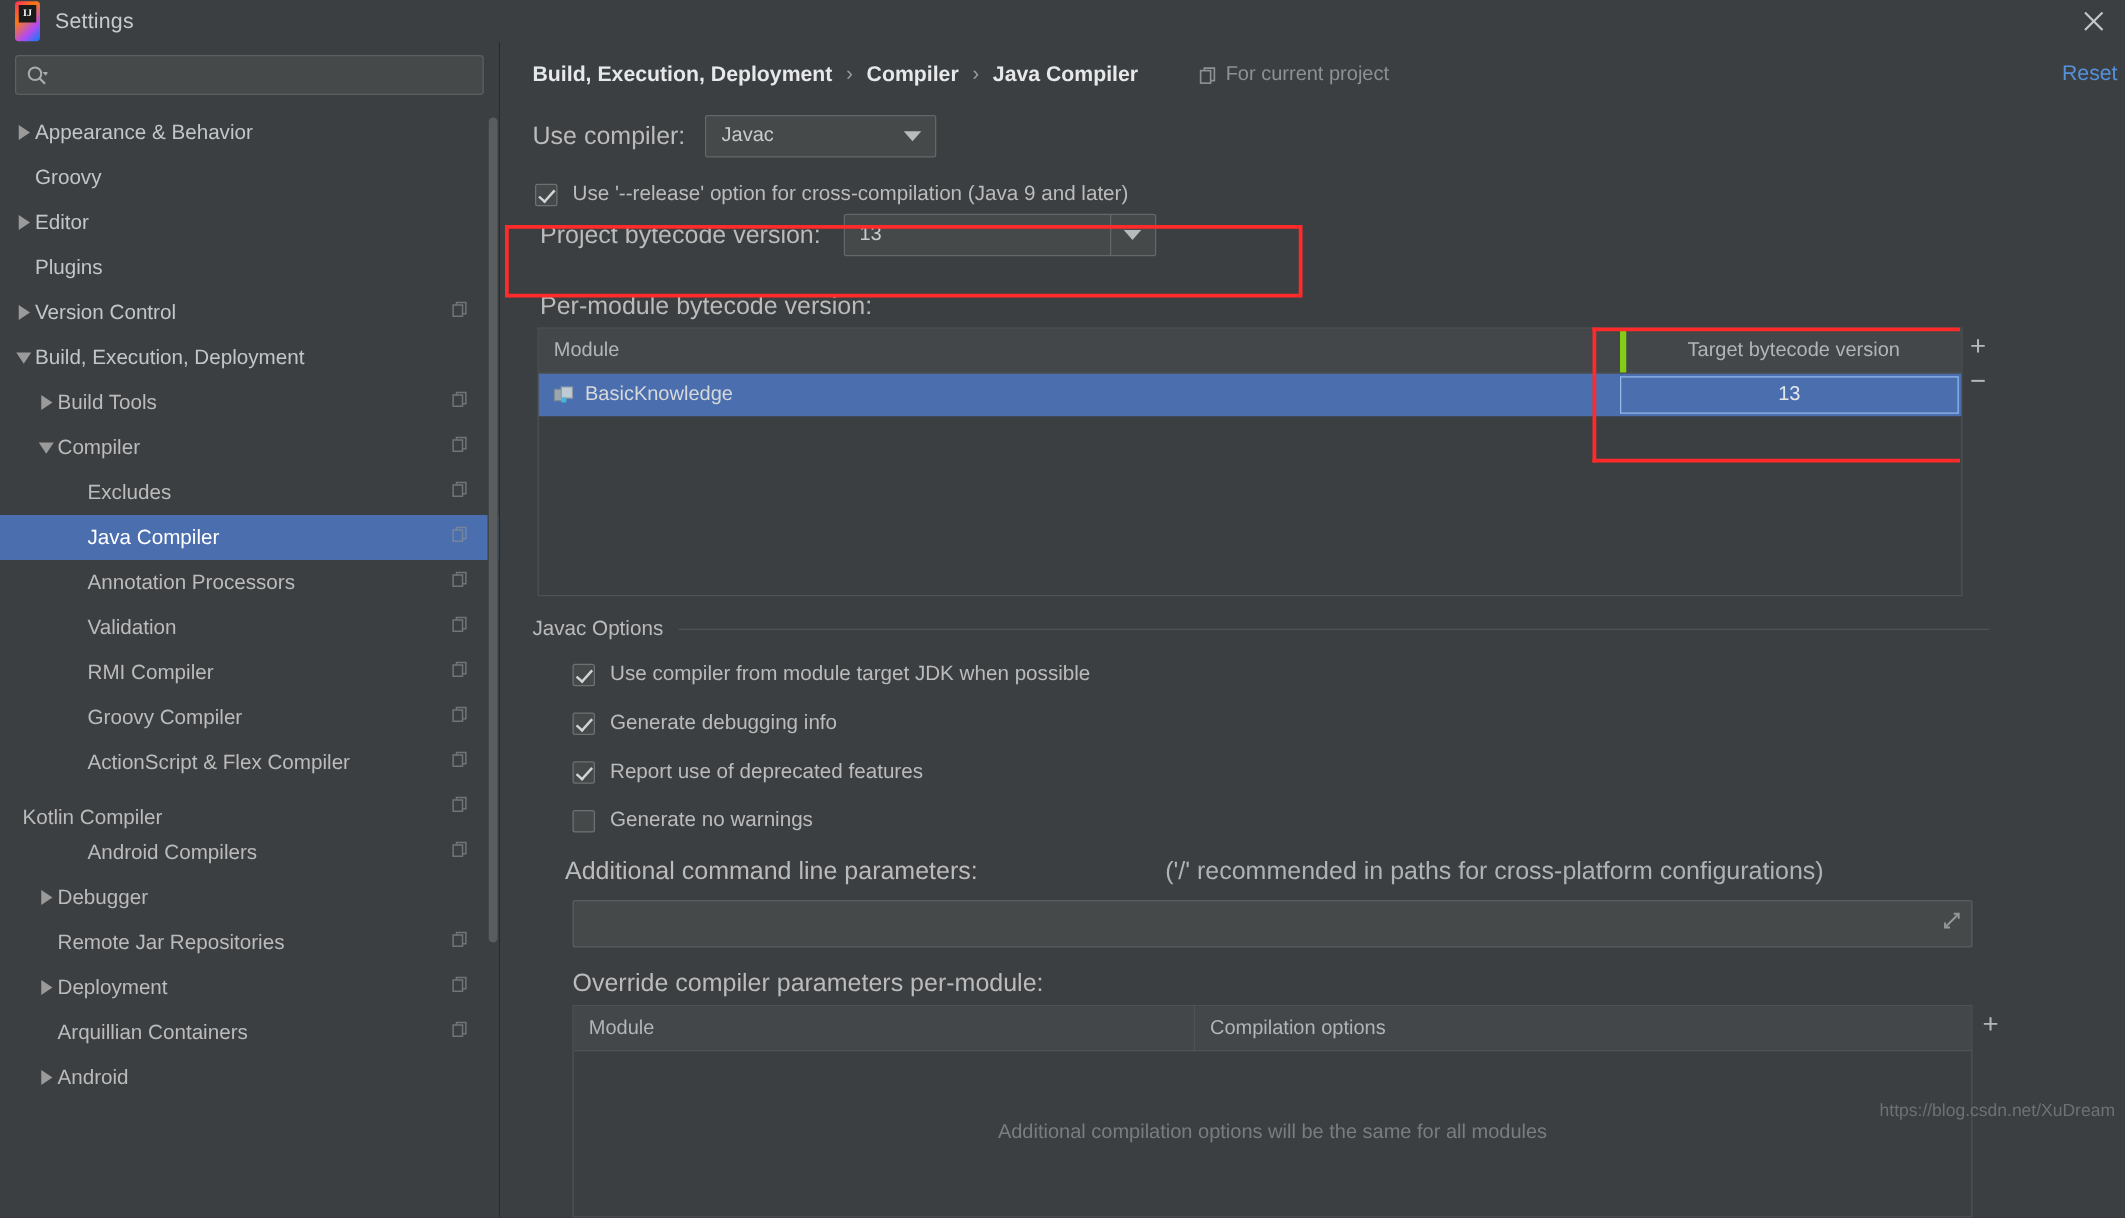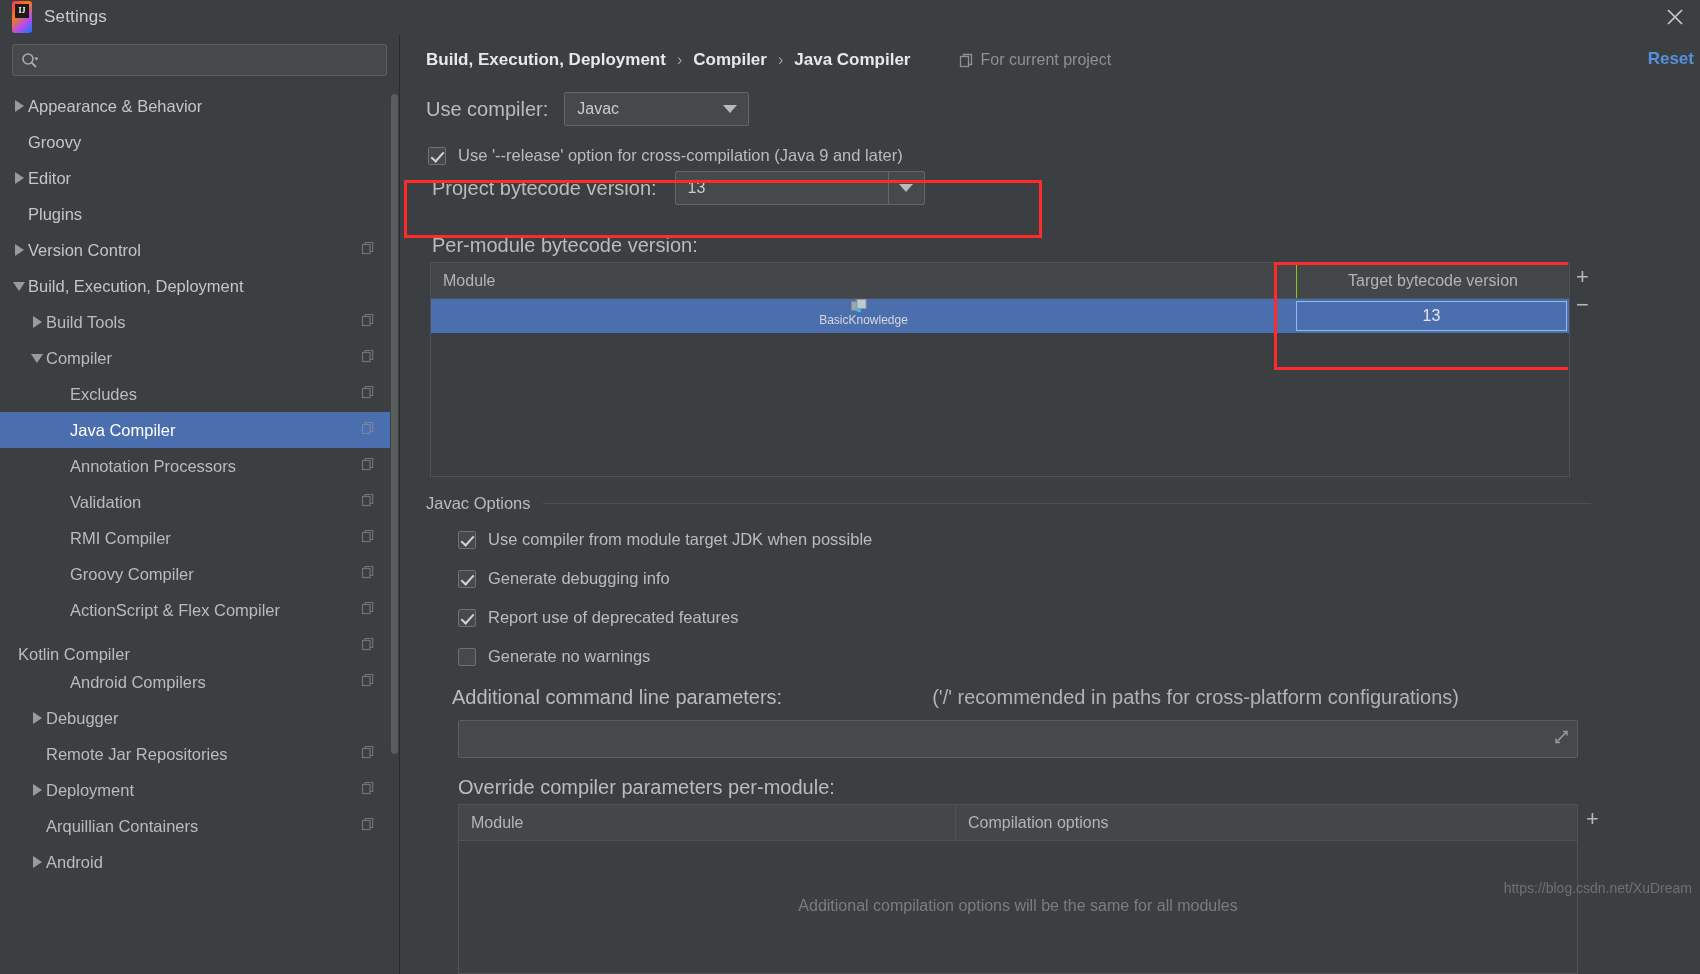--- a/index.html
+++ b/index.html
@@ -95,21 +95,21 @@
     display: flex; align-items: center; padding-left: 26px;
   }
   .crumb { font-size: 17px; font-weight: bold; color: #E6E8EA; white-space: nowrap; }
   .crumb-sep { font-size: 16px; color: #9A9DA1; margin: 0 11px; }
   .for-project {
     margin-left: 48px; display: flex; align-items: center; gap: 7px;
     font-size: 16px; color: #8E9194; white-space: nowrap;
   }
   .reset-link {
     position: absolute; right: 6px; top: 15px;
-    font-size: 17px; font-weight: bold; color: #5590DB; cursor: pointer; white-space: nowrap;
+    font-size: 17px; font-weight: normal; color: #5590DB; cursor: pointer; white-space: nowrap;
   }
 
   .panel-body { position: absolute; left: 0; top: 52px; width: 1300px; height: 888px; }
 
   .row { display: flex; align-items: center; }
   .lbl { font-size: 20px; color: #BBBBBB; white-space: nowrap; }
 
   
   .combo {
     height: 34px; background: #45494A; border: 1px solid #646769; border-radius: 2px;
@@ -140,21 +140,21 @@
   
   .tbl { border: 1px solid #4F5254; background: #3C3F41; }
   .tbl-head { display: flex; height: 36px; background: #43474A; border-bottom: 1px solid #4F5254; }
   .th {
     font-size: 16px; color: #B2B5B8; display: flex; align-items: center; padding: 0 12px;
     white-space: nowrap;
   }
   .th.center { justify-content: center; }
   .tbl-row { display: flex; height: 34px; align-items: stretch; }
   .tbl-row.sel { background: #4B6EAF; }
-  .td { font-size: 12px; color: #D6D8DA; display: flex; align-items: center; padding: 0 12px; flex-direction: column; }
+  .td { font-size: 16px; color: #D6D8DA; display: flex; align-items: center; padding: 0 12px; }
   .module-icon { margin-right: 9px; display: flex; }
   .cell-edit {
     border: 1px solid #93BBEA; background: #4B6EAF; display: flex; align-items: center;
     justify-content: center; font-size: 16px; color: #E4E7EA;
   }
 
   .plus-minus {
     position: absolute; display: flex; flex-direction: column; align-items: center; gap: 10px;
   }
   .pm-btn { font-size: 22px; color: #B5B8BA; line-height: 18px; cursor: pointer; user-select: none; }
@@ -437,21 +437,21 @@
               <i></i>
             </span>
         </div>
       </div>
 
       <div style="position:absolute; left:32px; top:148px;" class="lbl">Per-module bytecode version:</div>
 
       <div class="tbl" style="position:absolute; left:30px; top:176px; width:1140px; height:215px;">
         <div class="tbl-head">
           <div class="th" style="width:865px;">Module</div>
-          <div class="th center" style="flex:1; border-left:1px solid #84cc16;">Target bytecode version</div>
+          <div class="th center" style="flex:1; border-left:5px solid #84cc16;">Target bytecode version</div>
         </div>
         <div class="tbl-row sel">
           <div class="td" style="width:865px;">
             <span class="module-icon">
               <svg width="16" height="14" viewBox="0 0 16 14">
                 <rect x="0.5" y="2.5" width="9" height="9" fill="#9AA7B0" stroke="#7D8A94"></rect>
                 <rect x="6" y="0.5" width="9" height="9" fill="#BFCBD4" stroke="#8D99A2"></rect>
                 <rect x="6" y="9" width="4" height="4" fill="#40B6E0"></rect>
               </svg>
             </span>

